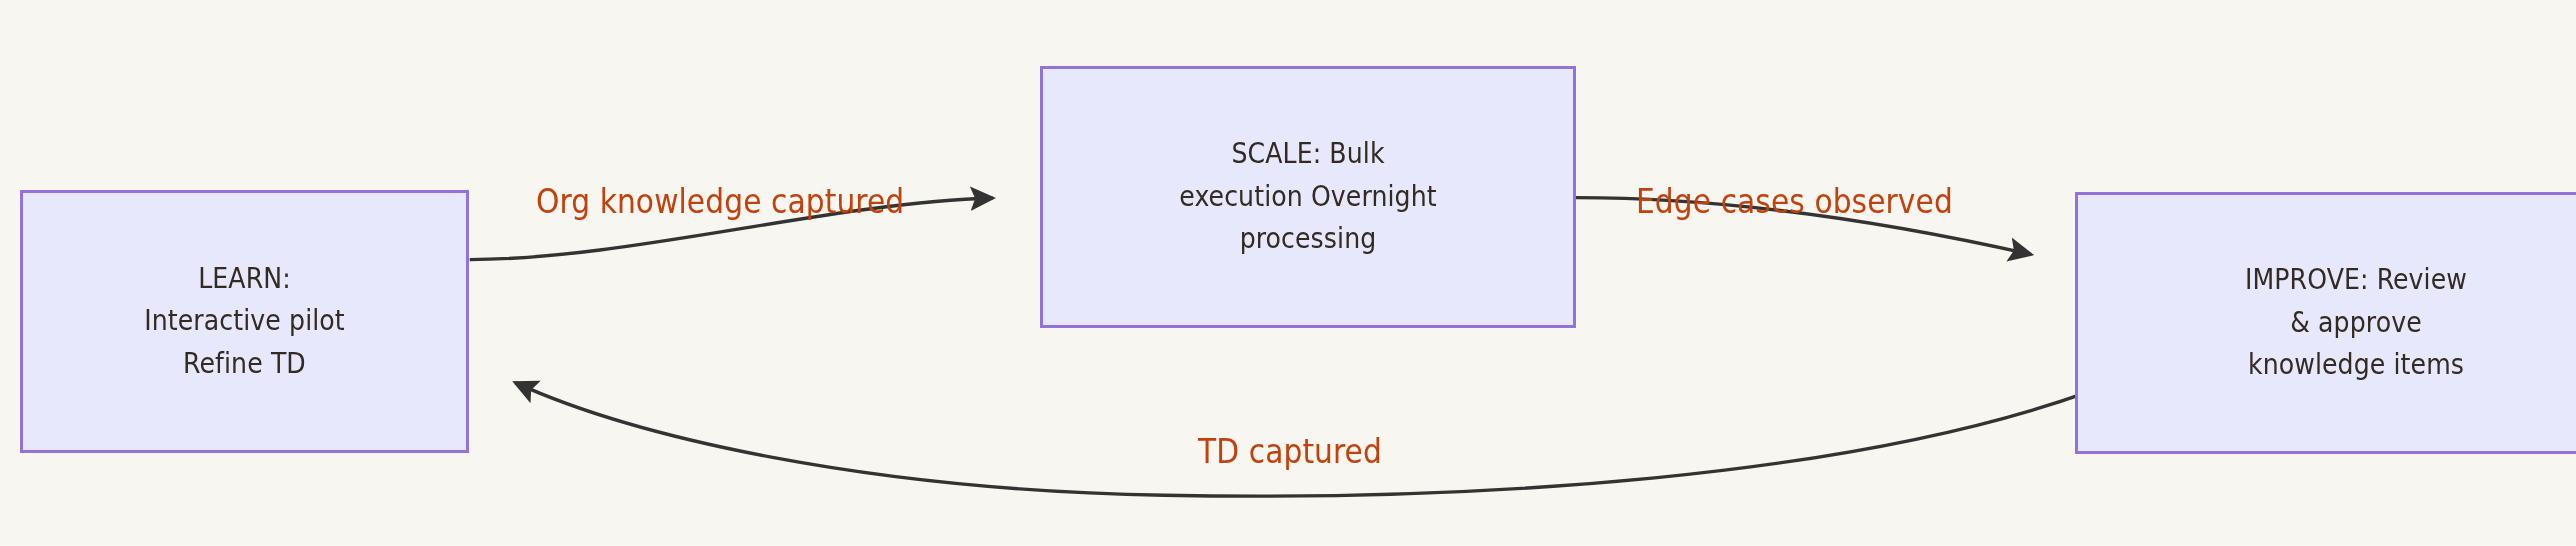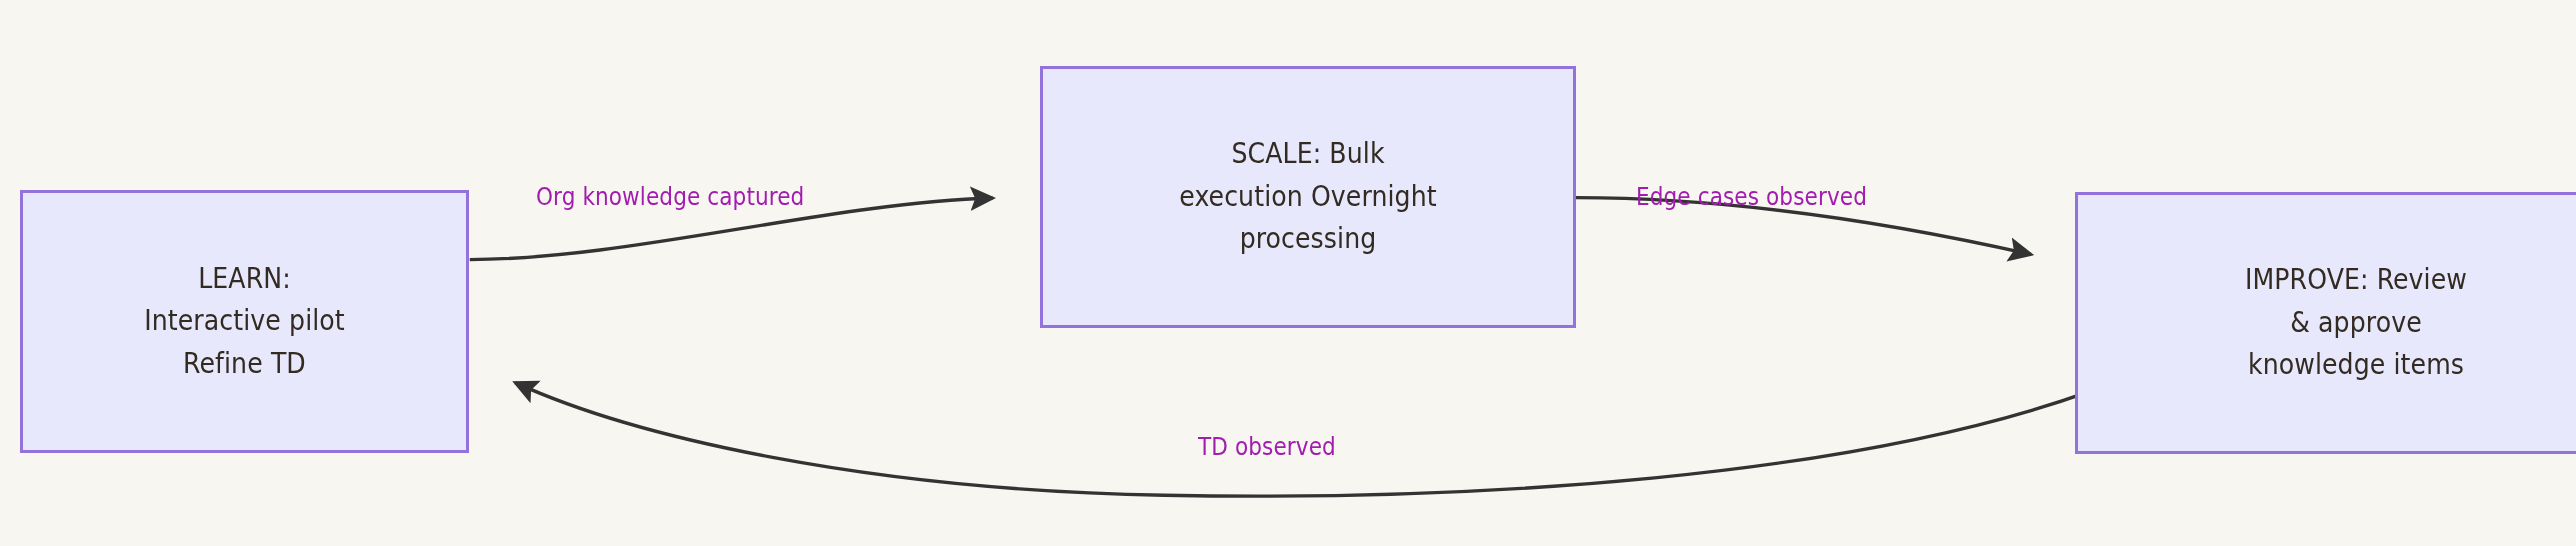--- a/index.html
+++ b/index.html
@@ -46,22 +46,22 @@
     letter-spacing: 0.1px;
     white-space: pre-line;
     padding: 0 10.4px;
   }
   #node-learn  { left: 20px;   top: 190px; width: 449px; height: 263px; }
   #node-scale  { left: 1040px; top: 66px;  width: 536px; height: 262px; }
   #node-improve{ left: 2075px; top: 192px; width: 562px; height: 262px; }
 
   .edge-label {
     position: absolute;
-    color: #a21caf;
-    font-size: 24px;
+    color: #c2410c;
+    font-size: 33px;
     line-height: 1;
     font-stretch: condensed;
     font-family: "DejaVu Sans Condensed", "DejaVu Sans", "Liberation Sans", sans-serif;
     white-space: nowrap;
     z-index: 2;
     letter-spacing: 0.1px;
   }
   #edge-label-1 { left: 536px;  top: 185px; }
   #edge-label-2 { left: 1636px; top: 185px; text-align: right; }
   #edge-label-3 { left: 1198px; top: 435px; }
@@ -100,16 +100,16 @@
   <div class="node" id="node-improve">
     <div class="node-label">IMPROVE: Review
 &amp; approve
 knowledge items</div>
   </div>
 
   <div class="edge-label" id="edge-label-1">Org knowledge captured</div>
 
   <div class="edge-label" id="edge-label-2">Edge cases observed</div>
 
-  <div class="edge-label" id="edge-label-3">TD observed</div>
+  <div class="edge-label" id="edge-label-3">TD captured</div>
 
 </div>
 
 
 </body></html>

